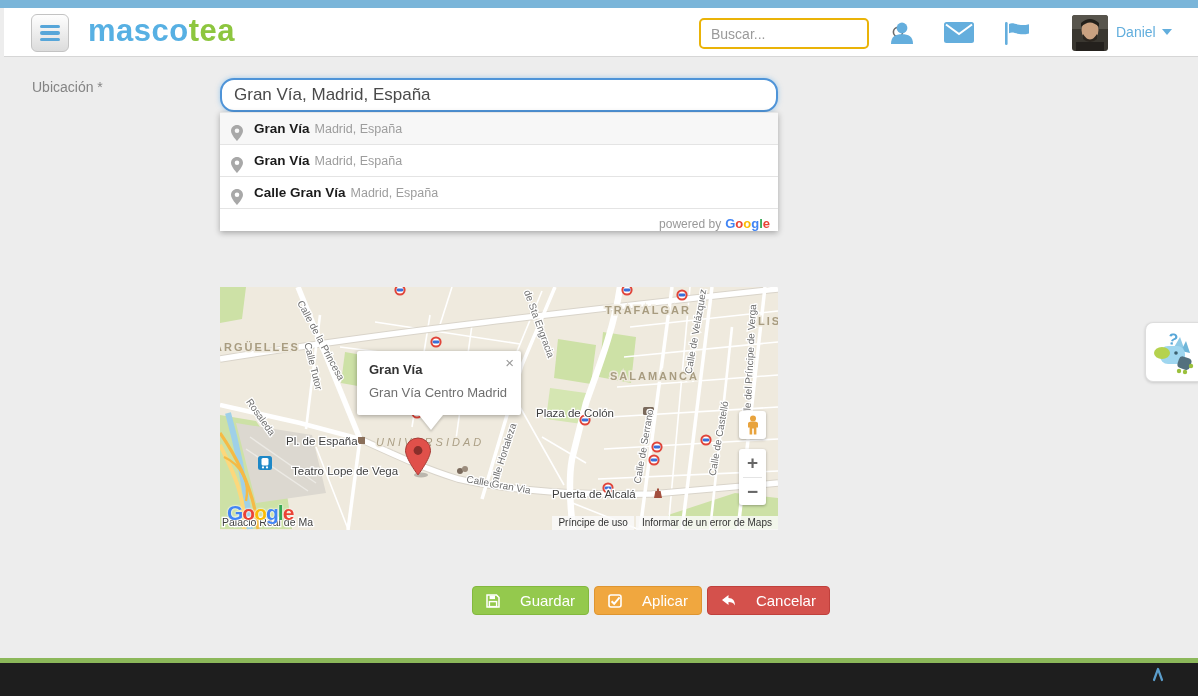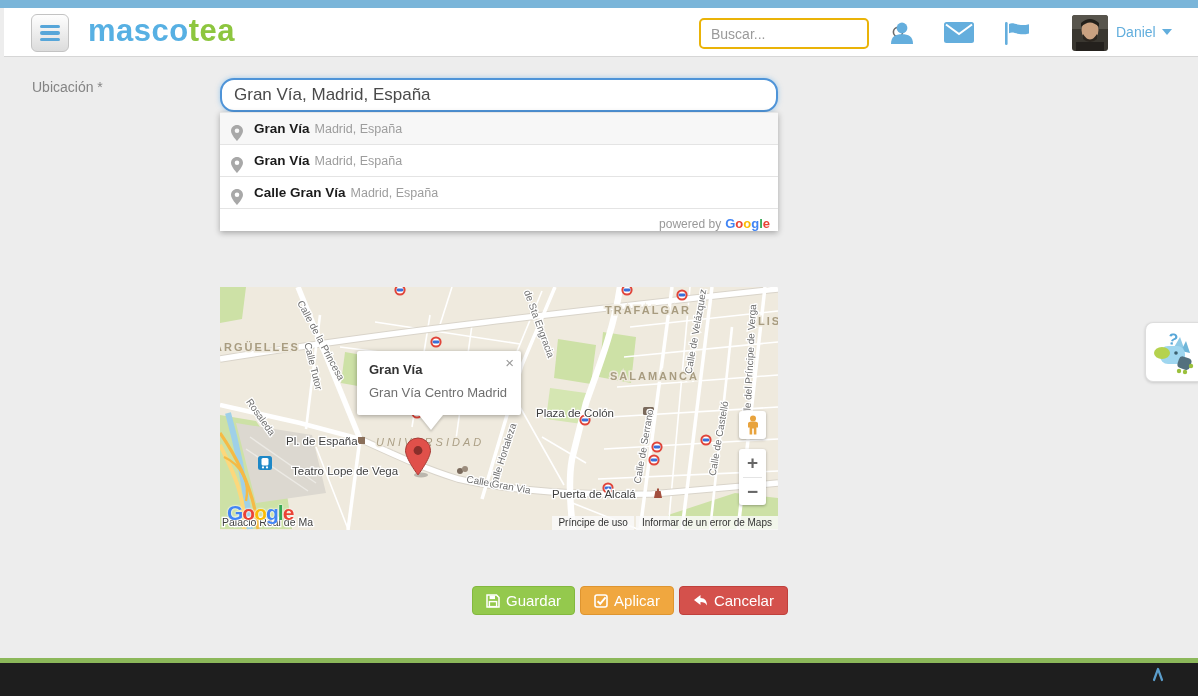--- a/index.html
+++ b/index.html
@@ -74,21 +74,21 @@
                   cursor:pointer;line-height:1;padding:0;font-family:inherit;}
   .zoomctl .dv{height:1px;background:#e4e4e4;margin:0 4px;}
   .maplogo{position:absolute;left:7px;bottom:5px;z-index:6;font-size:21px;font-weight:bold;
            text-shadow:0 0 2px #fff,0 0 2px #fff;letter-spacing:-1px;}
   .attrib{position:absolute;right:0;bottom:0;z-index:7;display:flex;gap:2px;height:14px;font-size:10px;color:#333;}
   .attrib span{background:rgba(250,250,250,.82);padding:1px 6px;white-space:nowrap;}
 
   
   .actions{position:absolute;left:472px;top:586px;display:flex;gap:5px;}
   .btn{height:29px;border-radius:4px;border:1px solid;color:#fff;font-size:15px;font-family:inherit;
-       display:flex;align-items:center;gap:6px;padding:0 13px;cursor:pointer;}
+       display:flex;align-items:center;gap:20px;padding:0 13px;cursor:pointer;}
   .btn svg{flex:none;}
   .btn-save{background:#94c94d;border-color:#83b83e;}
   .btn-apply{background:#f0a73f;border-color:#de9530;}
   .btn-cancel{background:#d4514c;border-color:#c0403c;}
 
   
   .help{position:absolute;left:1145px;top:322px;width:53px;height:58px;background:#fff;
         border:1px solid #ddd;border-right:0;border-radius:8px 0 0 8px;box-shadow:0 1px 3px rgba(0,0,0,.15);
         cursor:pointer;display:flex;align-items:center;justify-content:center;}
   .footer-green{position:absolute;left:0;top:658px;width:1198px;height:5px;background:#8cb85a;}

